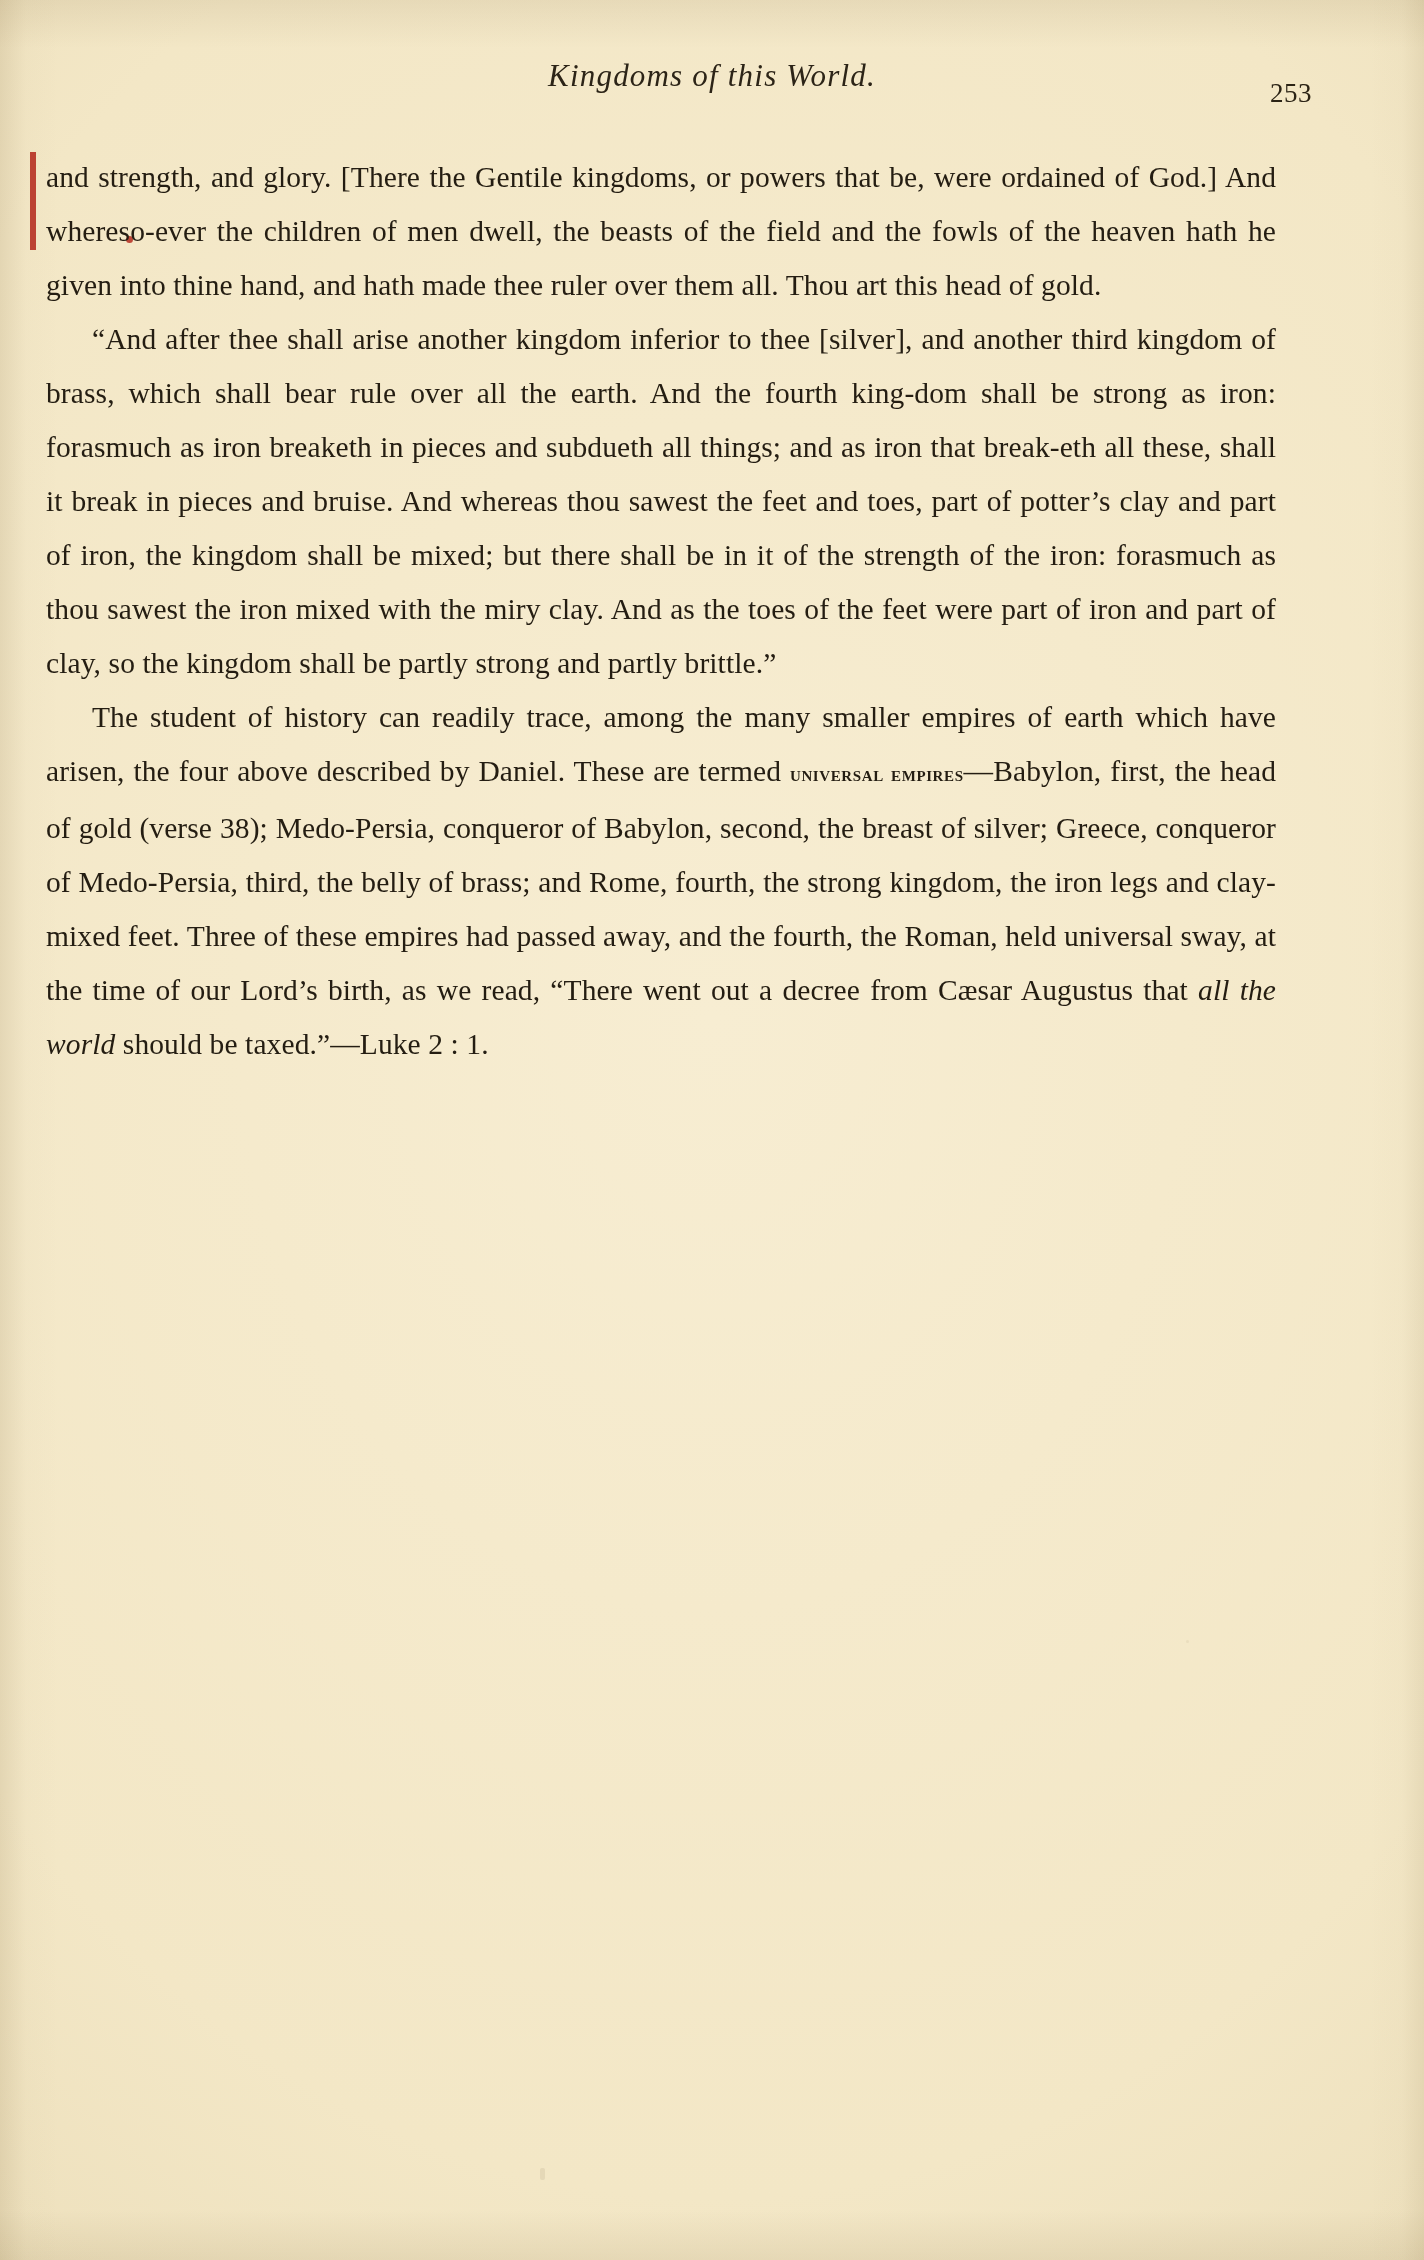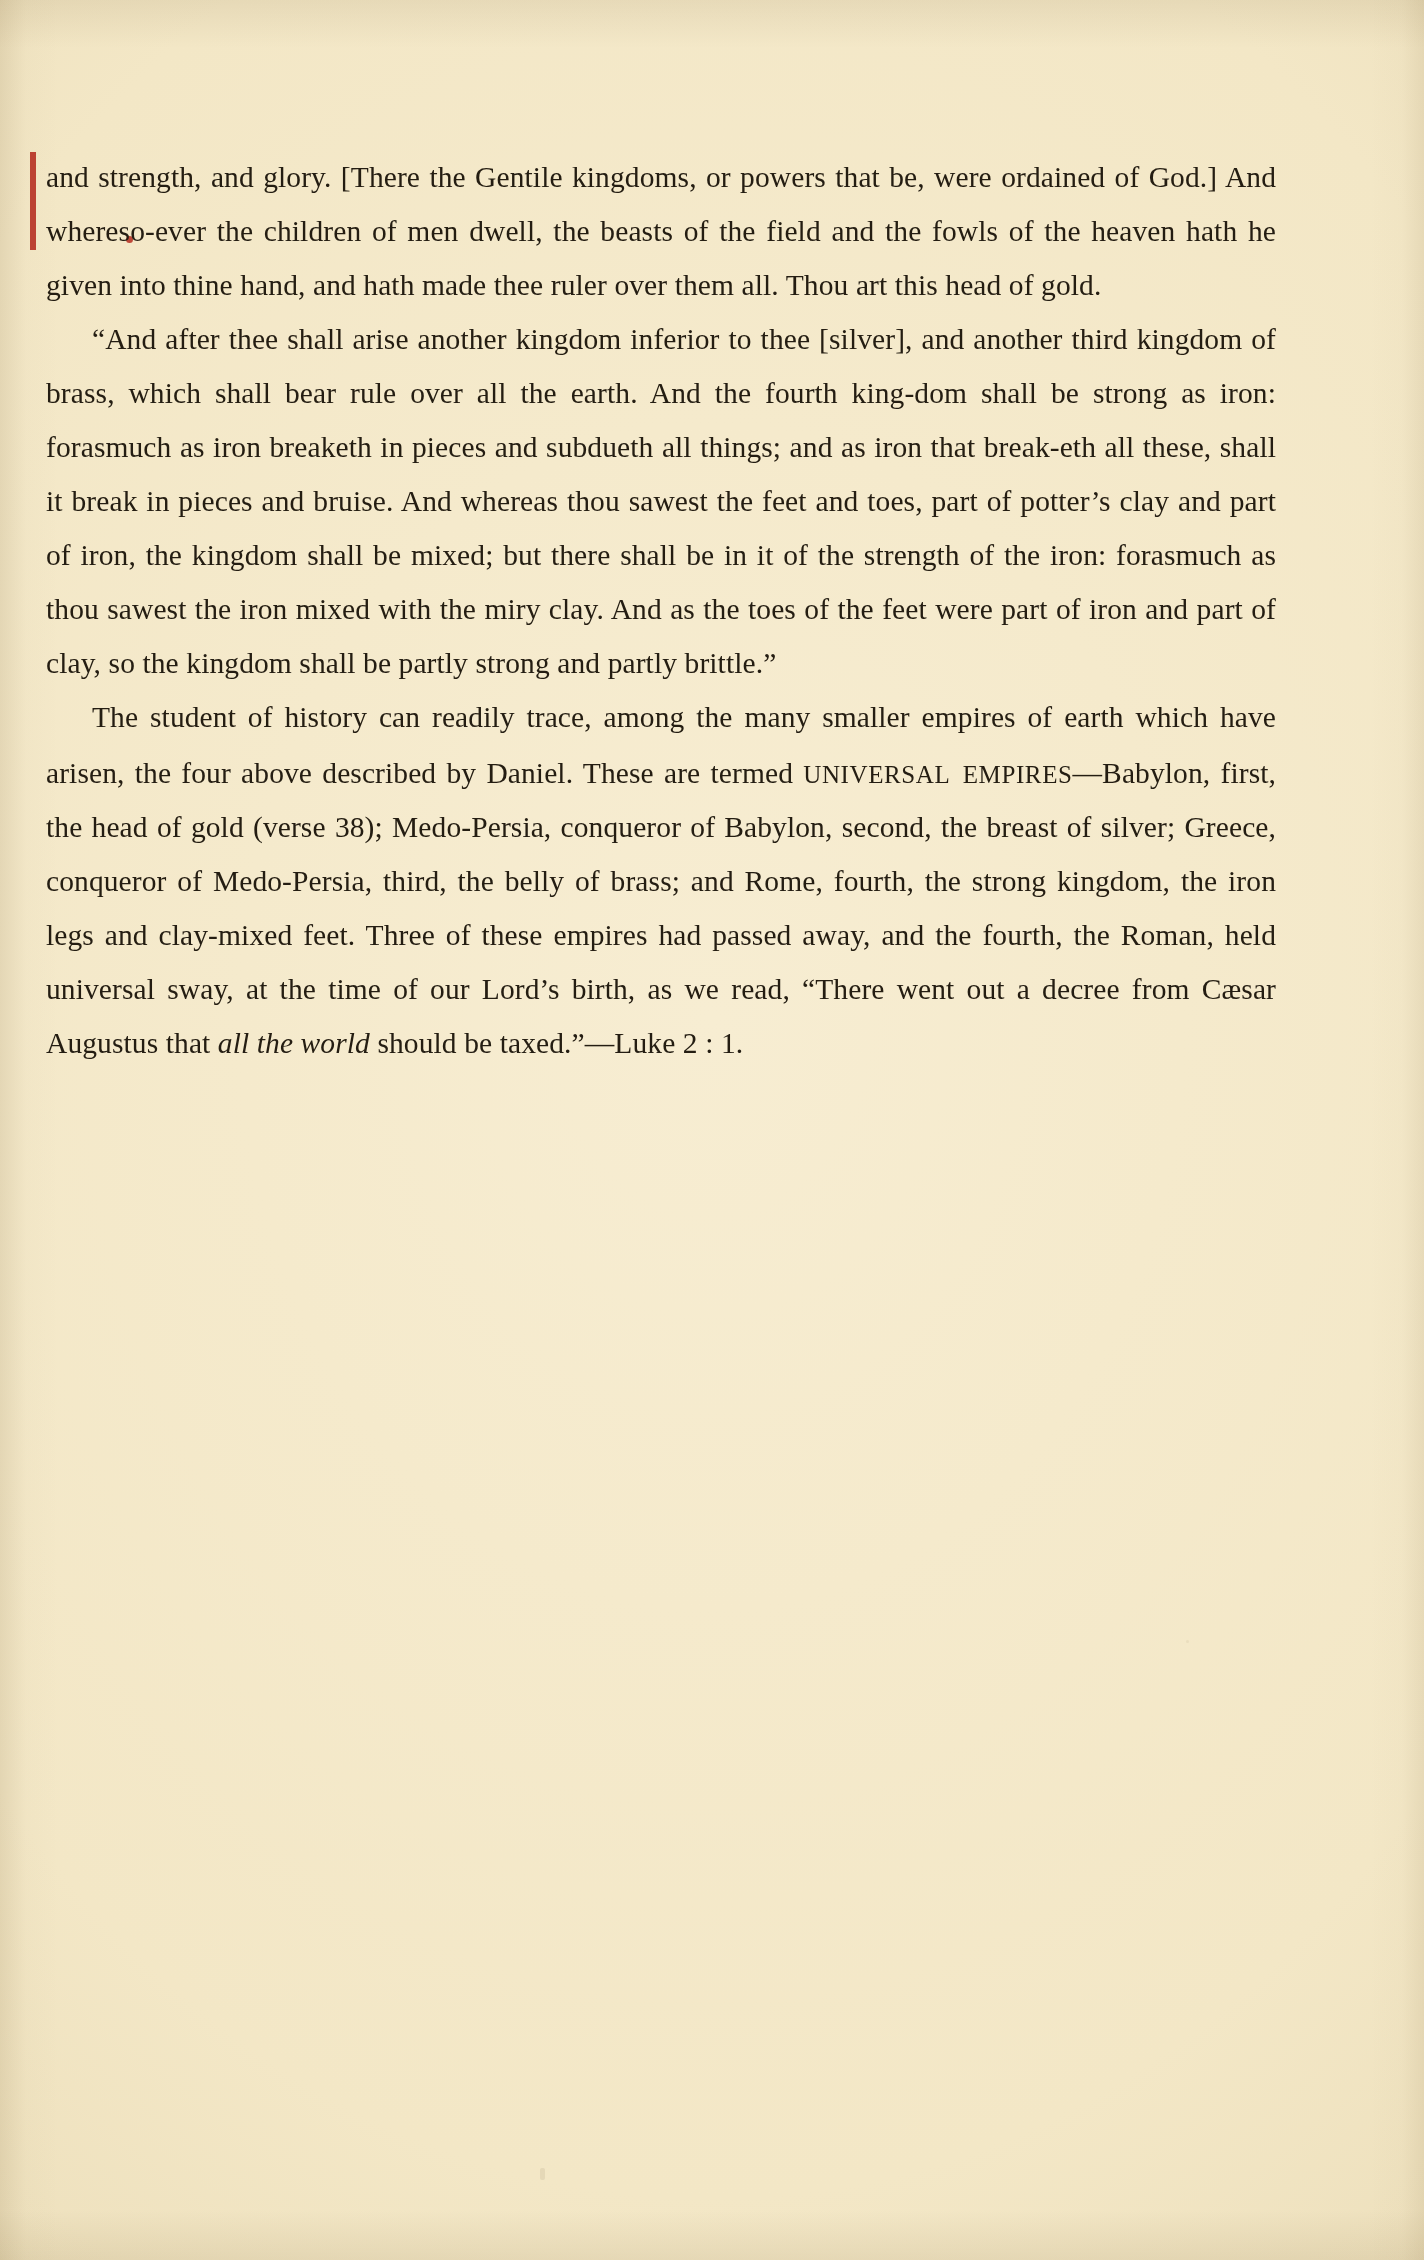--- a/index.html
+++ b/index.html
@@ -88,22 +88,23 @@
     color: #241d12;
     text-align: justify;
     text-justify: inter-word;
     -webkit-hyphens: none;
     hyphens: none;
     letter-spacing: 0.1px;
   }
   p.indent { text-indent: 46px; }
   .smallcaps {
     font-variant: small-caps;
-    font-size: 36px;
+    font-size: 21px;
     letter-spacing: 0.6px;
+    font-weight: bold;
   }
   .ital { font-style: italic; }
 
   
   .margin-rule {
     position: absolute;
     left: 30px;
     top: 152px;
     width: 6px;
     height: 98px;
@@ -128,20 +129,24 @@
     border-radius: 50%;
   }
 </style>
 </head>
 <body>
 
 <div class="page"></div>
 
 <div class="content">
 
+  <div class="running-head">
+    <span class="head-title">Kingdoms of this World.</span>
+    <span class="head-folio">253</span>
+  </div>
 
   <div class="margin-rule"></div>
   <div class="red-dot"></div>
 
   <div class="textblock">
     <div class="col">
 
       <p>and strength, and glory. [There the Gentile kingdoms, or powers that be, were ordained of God.] And whereso-ever the children of men dwell, the beasts of the field and the fowls of the heaven hath he given into thine hand, and hath made thee ruler over them all. Thou art this head of gold.</p>
 
       <p class="indent">“And after thee shall arise another kingdom inferior to thee [silver], and another third kingdom of brass, which shall bear rule over all the earth. And the fourth king-dom shall be strong as iron: forasmuch as iron breaketh in pieces and subdueth all things; and as iron that break-eth all these, shall it break in pieces and bruise. And whereas thou sawest the feet and toes, part of potter’s clay and part of iron, the kingdom shall be mixed; but there shall be in it of the strength of the iron: forasmuch as thou sawest the iron mixed with the miry clay. And as the toes of the feet were part of iron and part of clay, so the kingdom shall be partly strong and partly brittle.”</p>

